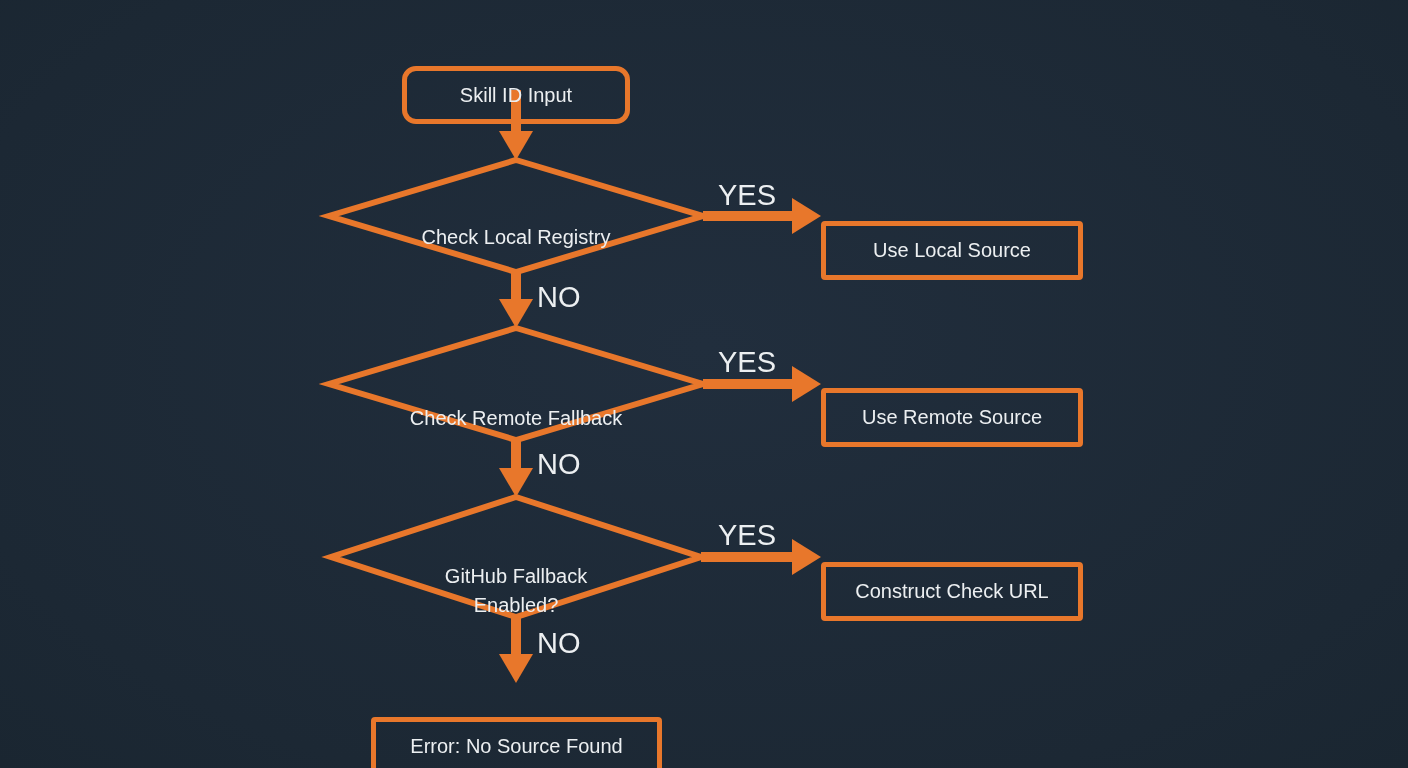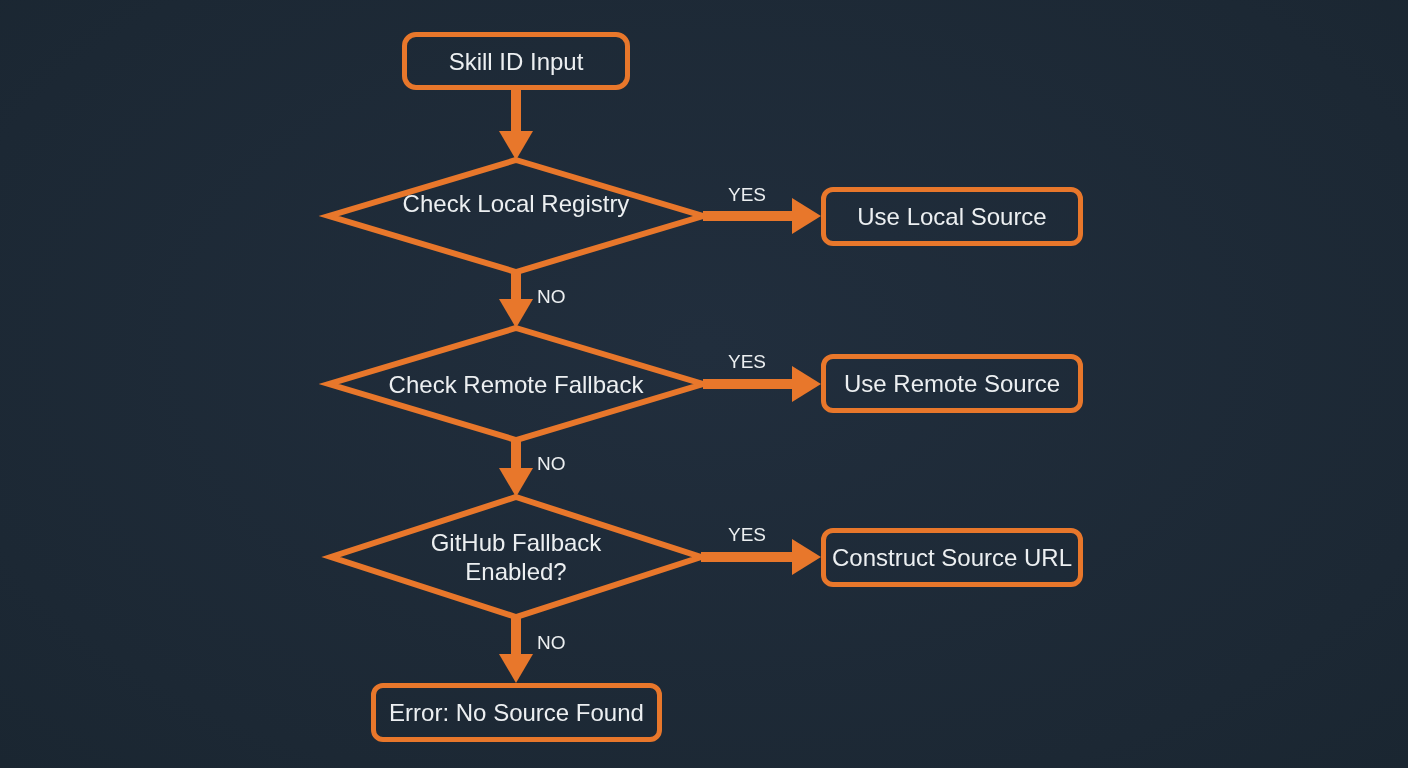--- a/index.html
+++ b/index.html
@@ -26,39 +26,40 @@
     width: 1408px;
     height: 768px;
   }
   .node {
     position: absolute;
     display: flex;
     align-items: center;
     justify-content: center;
     box-sizing: border-box;
     color: var(--text);
-    font-size: 24px;
+    font-size: 20px;
     line-height: 29px;
     text-align: center;
     white-space: nowrap;
+    margin-top: 34px;
   }
   .node.box {
     border: 5px solid var(--accent);
-    border-radius: 12px;
+    border-radius: 4px;
   }
   .node.rounded {
     border-radius: 14px;
   }
   .node.wrap {
     white-space: normal;
   }
   .edge-label {
     position: absolute;
     color: var(--text);
-    font-size: 19px;
+    font-size: 29px;
     line-height: 28px;
   }
   .shape {
     stroke: var(--accent);
     stroke-width: 6;
     fill: none;
   }
   .arrow-shaft {
     stroke: var(--accent);
     stroke-width: 10;
@@ -115,21 +116,21 @@
   <div class="node" style="left:366px; top:188px; width:300px; height:30px;">Check Local Registry</div>
 
   <div class="node box" style="left:821px; top:187px; width:262px; height:59px;">Use Local Source</div>
 
   <div class="node" style="left:366px; top:369px; width:300px; height:30px;">Check Remote Fallback</div>
 
   <div class="node wrap" style="left:411px; top:528px; width:210px; height:58px;">GitHub Fallback Enabled?</div>
 
   <div class="node box" style="left:821px; top:354px; width:262px; height:59px;">Use Remote Source</div>
 
-  <div class="node box" style="left:821px; top:528px; width:262px; height:59px;">Construct Source URL</div>
+  <div class="node box" style="left:821px; top:528px; width:262px; height:59px;">Construct Check URL</div>
 
   <div class="node box" style="left:371px; top:683px; width:291px; height:59px;text-align:right;">Error: No Source Found</div>
 
   <div class="edge-label" style="left:716px; top:181px; width:62px; text-align:center;">YES</div>
   <div class="edge-label" style="left:537px; top:283px;">NO</div>
 
   <div class="edge-label" style="left:716px; top:348px; width:62px; text-align:center;">YES</div>
   <div class="edge-label" style="left:537px; top:450px;">NO</div>
 
   <div class="edge-label" style="left:716px; top:521px; width:62px; text-align:center;">YES</div>

